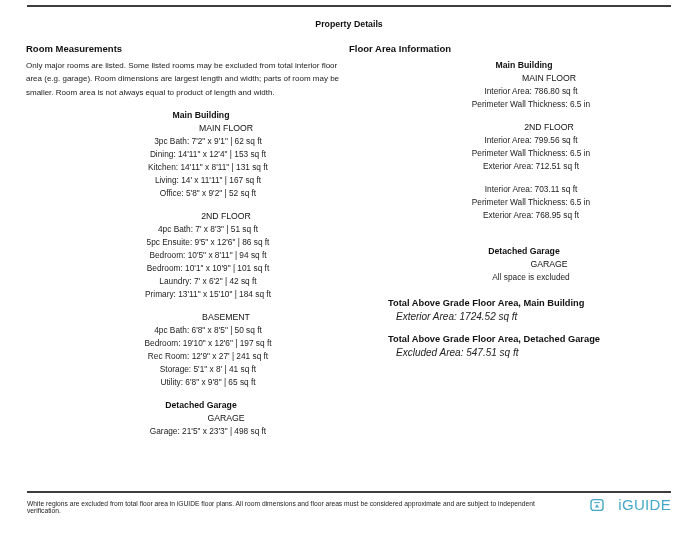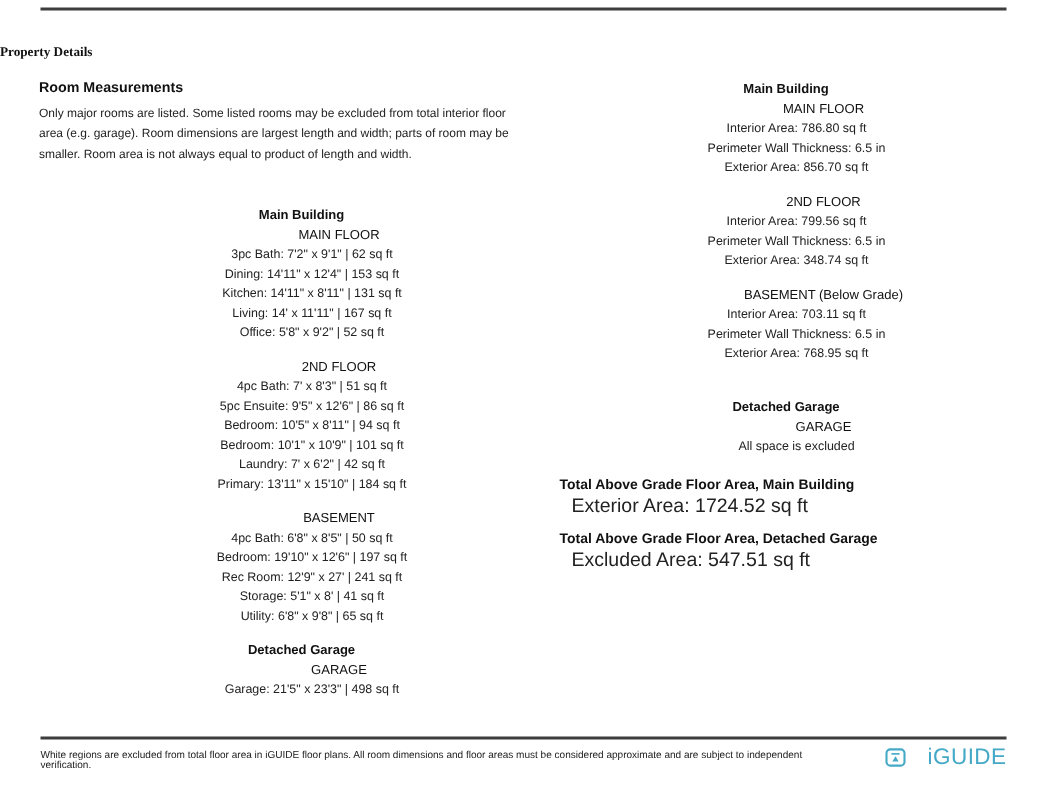--- a/index.html
+++ b/index.html
@@ -9,40 +9,40 @@
     font-family: "Liberation Sans", sans-serif;
     color: #111;
     position: relative;
     overflow: hidden;
   }
   .title {
     text-align: center; font-weight: bold; font-size: 12.5px;
     padding-top: 25px; letter-spacing: 0.1px;
   }
   .header-rule { height: 2px; background: #3d3d3d; margin: 5px 27px 0 27px; }
-  .subtitle { font-weight: bold; font-size: 8.8px; margin-top: 22px; font-family: Liberation Serif, serif; }
+  .subtitle { text-align: center; font-weight: bold; font-size: 8.8px; margin-top: 12px; }
 
   .columns { display: flex; padding: 0 26px; margin-top: 14px; }
   .col { flex: 1; min-width: 0; }
   .col-heading { font-size: 9.5px; font-weight: bold; margin-bottom: 5px; }
-  .col-desc { font-size: 8px; line-height: 13.4px; margin: 0 0 28px 0; color: #222; }
+  .col-desc { font-size: 8px; line-height: 13.4px; margin: 0 0 10px 0; color: #222; }
 
   .building { margin-left: 27px; text-align: center; }
   .building + .building { margin-top: 10px; }
   .building.gap-xl { margin-top: 23px; }
   .building-name { font-size: 8.7px; font-weight: bold; line-height: 13px; }
   .floor { margin-left: 7px; }
   .floor + .floor { margin-top: 10px; }
   .floor-name { font-size: 8.7px; line-height: 13px; margin-left: 43px; }
   .entry { font-size: 8.3px; line-height: 13px; margin-left: 7px; color: #222; }
 
-  .total-block { margin-left: 24px; margin-top: 13px; }
+  .total-block { margin-left: 39px; margin-top: 13px; }
   .total-block.gap-md { margin-top: 10px; }
   .total-label { font-size: 9.3px; font-weight: bold; line-height: 13px; }
-  .total-value { font-size: 13px; line-height: 13px; margin-left: 8px; color: #222; }
+  .total-value { font-size: 10px; line-height: 13px; margin-left: 8px; color: #222; font-style: italic; }
 
   .footer { position: absolute; left: 0; right: 0; top: 491px; }
   .footer-rule { height: 2px; background: #3d3d3d; margin: 0 27px; }
   .footer-row {
     display: flex; justify-content: space-between; align-items: flex-start;
     padding: 0 27px; margin-top: 3px;
   }
   .disclaimer { font-size: 6.7px; color: #222; padding-top: 4px; max-width: 540px; }
   .logo { display: flex; align-items: center; gap: 14px; color: #44a9c6; margin-top: 1px; }
   .logo-text { font-size: 15px; letter-spacing: 0.3px; line-height: 15px; }
@@ -96,40 +96,39 @@
       <div class="building">
         <div class="building-name">Detached Garage</div>
         <div class="floor">
           <div class="floor-name">GARAGE</div>
           <div class="entry">Garage: 21'5" x 23'3" | 498 sq ft</div>
         </div>
       </div>
     </div>
 
     <div class="col">
+      <div class="col-heading">Floor Area Information</div>
 
       <div class="building">
         <div class="building-name">Main Building</div>
 
         <div class="floor">
           <div class="floor-name">MAIN FLOOR</div>
           <div class="entry">Interior Area: 786.80 sq ft</div>
           <div class="entry">Perimeter Wall Thickness: 6.5 in</div>
-          <div class="entry">Exterior Area: 856.70 sq ft</div>
         </div>
 
         <div class="floor">
           <div class="floor-name">2ND FLOOR</div>
           <div class="entry">Interior Area: 799.56 sq ft</div>
           <div class="entry">Perimeter Wall Thickness: 6.5 in</div>
-          <div class="entry">Exterior Area: 348.74 sq ft</div>
+          <div class="entry">Exterior Area: 712.51 sq ft</div>
         </div>
 
         <div class="floor">
-          <div class="floor-name">BASEMENT (Below Grade)</div>
           <div class="entry">Interior Area: 703.11 sq ft</div>
           <div class="entry">Perimeter Wall Thickness: 6.5 in</div>
           <div class="entry">Exterior Area: 768.95 sq ft</div>
         </div>
       </div>
 
       <div class="building gap-xl">
         <div class="building-name">Detached Garage</div>
         <div class="floor">
           <div class="floor-name">GARAGE</div>

